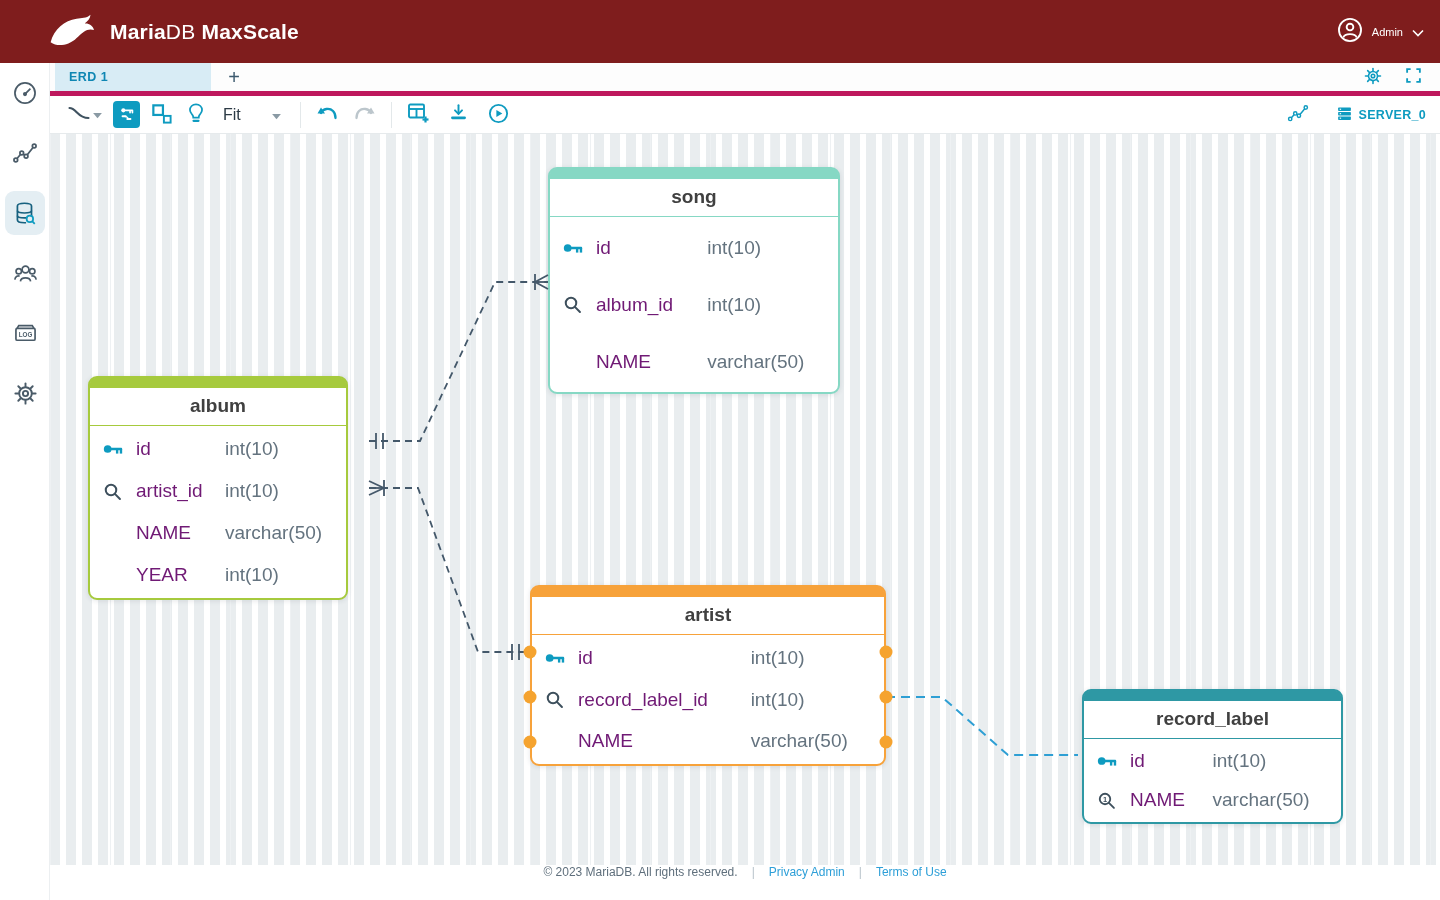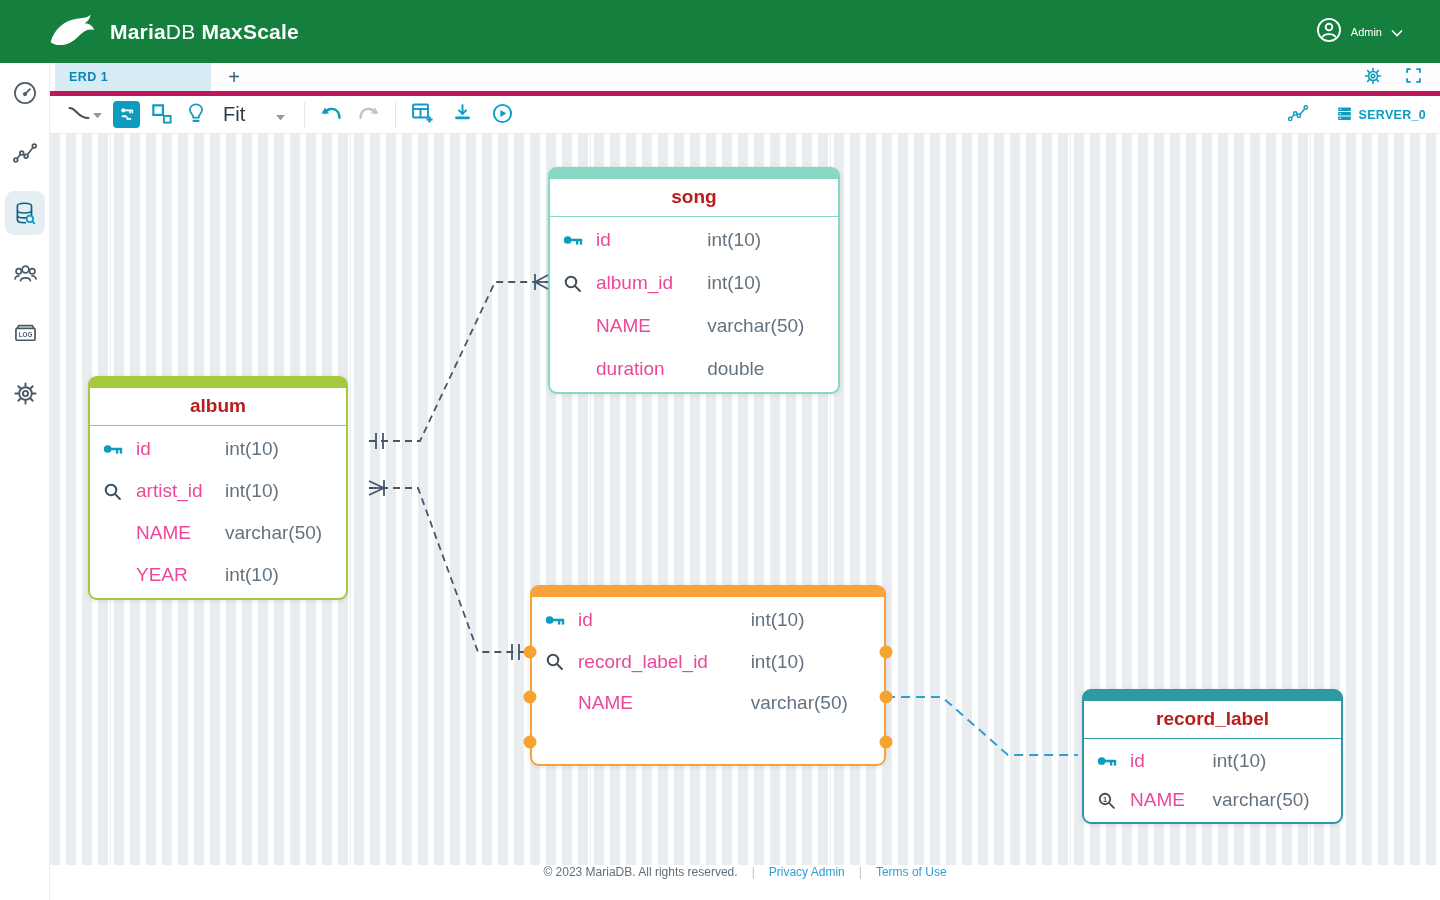--- a/index.html
+++ b/index.html
@@ -1,22 +1,22 @@
 <!DOCTYPE html>
 <html><head>
 <meta charset="utf-8">
 <style>
   * { box-sizing: border-box; margin: 0; padding: 0; }
   html,body { width:1440px; height:900px; overflow:hidden;
     font-family:"Liberation Sans", sans-serif; background:#fff; }
 
   
   .app-header { position:absolute; left:0; top:0; width:1440px; height:63px;
-    background:#15803d; display:flex; align-items:center; justify-content:space-between;
-    padding:0 37px 0 48px; }
+    background:#7f1d1d; display:flex; align-items:center; justify-content:space-between;
+    padding:0 16px 0 48px; }
   .brand { display:flex; align-items:center; gap:10px; color:#fff; }
   .brand-text { font-size:21px; letter-spacing:.2px; }
   .brand-text b { font-weight:700; }
   .brand-text .light { font-weight:400; }
   .admin-menu { display:flex; align-items:center; gap:9px; color:#fff; cursor:pointer; }
   .admin-label { font-size:11px; }
 
   
   .sidebar { position:absolute; left:0; top:63px; width:50px; height:837px;
     background:#fff; border-right:1px solid #eceff1; z-index:5; }
@@ -35,41 +35,41 @@
   .tab-row-right { margin-left:auto; display:flex; align-items:center; gap:18px; padding-right:16px; }
   .iconbtn { background:none; border:none; cursor:pointer; display:flex; align-items:center; justify-content:center; padding:2px; }
 
   
   .toolbar { position:absolute; left:50px; top:96px; width:1390px; height:38px;
     background:#fff; border-bottom:1px solid #e6eaec; display:flex; align-items:center; padding:0 14px; }
   .tb-group { display:flex; align-items:center; gap:8px; }
   .tb-sep { width:1px; height:26px; background:#e3e8ea; margin:0 12px; }
   .tb-active { width:27px; height:27px; background:#0e9bc0; border-radius:4px;
     display:flex; align-items:center; justify-content:center; border:none; cursor:pointer; }
-  .fit-select { display:flex; align-items:center; gap:30px; font-size:20px; color:#2c3a45; cursor:pointer; padding:0 6px; }
+  .fit-select { display:flex; align-items:center; gap:30px; font-size:16px; color:#2c3a45; cursor:pointer; padding:0 6px; }
   .toolbar-right { margin-left:auto; display:flex; align-items:center; gap:24px; }
   .server-link { display:flex; align-items:center; gap:6px; color:#0e9bc0;
     font-size:12.5px; font-weight:700; letter-spacing:.3px; cursor:pointer; }
 
   
   .canvas { position:absolute; left:50px; top:134px; width:1390px; height:731px; background:#fff;
     background-image:
       linear-gradient(to right, #eef1f3 1px, transparent 1px),
       linear-gradient(to right, #e9edef 10px, transparent 10px);
     background-size:60px 100%, 16px 37px; overflow:hidden; }
 
   .erd-card { position:absolute; background:#fff; border:2px solid var(--c);
     border-radius:9px; box-shadow:0 1px 5px rgba(40,60,70,.12); }
   .erd-strip { height:10px; background:var(--c); border-radius:5px 5px 0 0; }
   .erd-title { height:38px; line-height:36px; text-align:center; font-size:19px; font-weight:700;
-    color:#b91c1c; border-bottom:1px solid var(--c); cursor:move; }
+    color:#404040; border-bottom:1px solid var(--c); cursor:move; }
   .erd-rows { display:flex; flex-direction:column; height:calc(100% - 48px); padding:2px 0; }
   .trow { flex:1; display:flex; align-items:center; padding:0 12px; font-size:19px; cursor:default; }
   .cicon { width:34px; display:flex; align-items:center; }
-  .cname { flex:1; color:#ec4899; }
+  .cname { flex:1; color:#701a75; }
   .ctype { width:var(--typew,45%); color:#64737f; }
 
   .wires { position:absolute; left:0; top:0; width:1390px; height:731px; pointer-events:none; }
   .wires polyline, .wires path { pointer-events:stroke; }
 
   
   .app-footer { position:absolute; left:50px; top:865px; width:1390px; height:35px; background:#fff;
     display:flex; align-items:flex-start; justify-content:center; gap:14px; font-size:12px; color:#5f6f7c; }
   .app-footer .sep { color:#b9c4cb; }
   .footer-link { color:#2d9fd8; text-decoration:none; cursor:pointer; }
@@ -348,25 +348,20 @@
             </svg>
           </span>
           <span class="cname">album_id</span>
           <span class="ctype">int(10)</span>
         </div>
         <div class="trow">
           <span class="cicon"></span>
           <span class="cname">NAME</span>
           <span class="ctype">varchar(50)</span>
         </div>
-        <div class="trow">
-          <span class="cicon"></span>
-          <span class="cname">duration</span>
-          <span class="ctype">double</span>
-        </div>
       </div>
   </div>
 
   <div class="erd-card" style="left:38px; top:242px; width:260px; height:224px; --c:#a6ca3d; --typew:47%;">
     <div class="erd-strip"></div>
     <div class="erd-title">album</div>
     <div class="erd-rows">
         <div class="trow">
           <span class="cicon">
             <svg width="22" height="18" viewBox="0 0 24 18" fill="#0e9bc0">
@@ -397,20 +392,21 @@
         <div class="trow">
           <span class="cicon"></span>
           <span class="cname">YEAR</span>
           <span class="ctype">int(10)</span>
         </div>
       </div>
   </div>
 
   <div class="erd-card" style="left:480px; top:451px; width:356px; height:181px; --c:#f7a23a; --typew:37%;">
     <div class="erd-strip"></div>
+    <div class="erd-title">artist</div>
     <div class="erd-rows">
         <div class="trow">
           <span class="cicon">
             <svg width="22" height="18" viewBox="0 0 24 18" fill="#0e9bc0">
               <circle cx="6.2" cy="9" r="4.2"></circle>
               <rect x="9" y="7.6" width="13" height="2.8" rx="1"></rect>
               <rect x="15.2" y="9" width="2.6" height="5"></rect>
               <rect x="19.4" y="9" width="2.6" height="5"></rect>
             </svg>
           </span>

